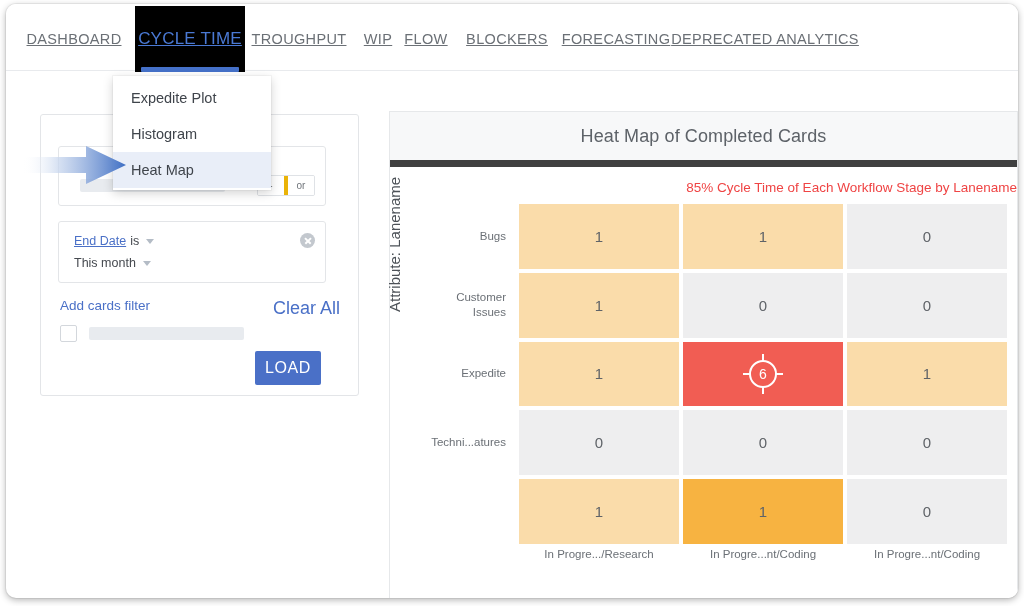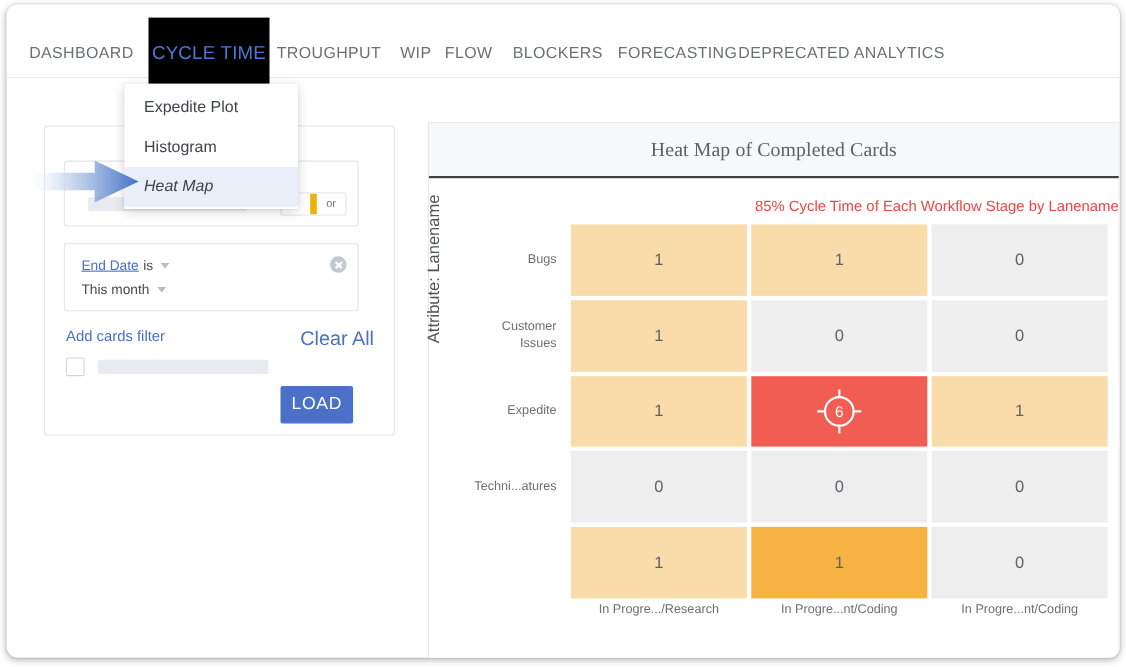--- a/index.html
+++ b/index.html
@@ -31,31 +31,32 @@
   #topnav {
     position: absolute;
     left: 0; top: 0;
     width: 1012px;
     height: 66px;
     background: #ffffff;
     border-bottom: 1px solid #e8eaed;
   }
   .nav-item {
     position: absolute;
-    top: 12px;
+    top: 2px;
     height: 66px;
     display: flex;
     align-items: center;
     justify-content: center;
     font-size: 14.5px;
     letter-spacing: 0.35px;
     color: #6b7076;
     white-space: nowrap;
     cursor: pointer;
     box-sizing: border-box;
+    text-decoration: underline;
   }
   .nav-item.active {
     background: #000000;
     color: #4a79d4;
     font-size: 17px;
     letter-spacing: 0.2px;
   }
   .nav-item.active::after {
     content: "";
     position: absolute;
@@ -82,21 +83,20 @@
     height: 36px;
     display: flex;
     align-items: center;
     padding-left: 18px;
     font-size: 14.5px;
     color: #3f444b;
     cursor: pointer;
   }
   .dd-item.highlight {
     background: #e9eef8;
-    font-style: italic;
   }
 
   
   #pointer-arrow {
     position: absolute;
     left: 16px;
     top: 140px;
     width: 106px;
     height: 42px;
     z-index: 60;
@@ -147,21 +147,21 @@
     height: 19px;
     display: flex;
     align-items: center;
     justify-content: center;
     font-size: 10px;
     color: #70757b;
     background: #fff;
     padding: 0 4px;
     cursor: pointer;
   }
-  .mini-btn + .mini-btn { border-left: 6px solid #eab308; }
+  .mini-btn + .mini-btn { border-left: 4px solid #eab308; }
 
   .flt-row {
     position: absolute;
     left: 15px;
     display: flex;
     align-items: center;
     gap: 4px;
     font-size: 12.5px;
     color: #45494f;
     white-space: nowrap;
@@ -254,25 +254,24 @@
     width: 629px;
     height: 491px;
     background: #ffffff;
     border: 1px solid #e6e8ea;
     border-bottom: none;
     box-sizing: border-box;
   }
   #chart-header {
     height: 48px;
     background: #f7f8f9;
-    border-bottom: 2px solid #404040;
+    border-bottom: 7px solid #404040;
     display: flex;
     align-items: center;
     justify-content: center;
-    font-family: Liberation Serif, serif;
   }
   #chart-title {
     font-size: 18px;
     color: #5d6268;
     letter-spacing: 0.1px;
   }
   #chart-subtitle {
     position: absolute;
     left: 0; right: 0;
     top: 68px;

